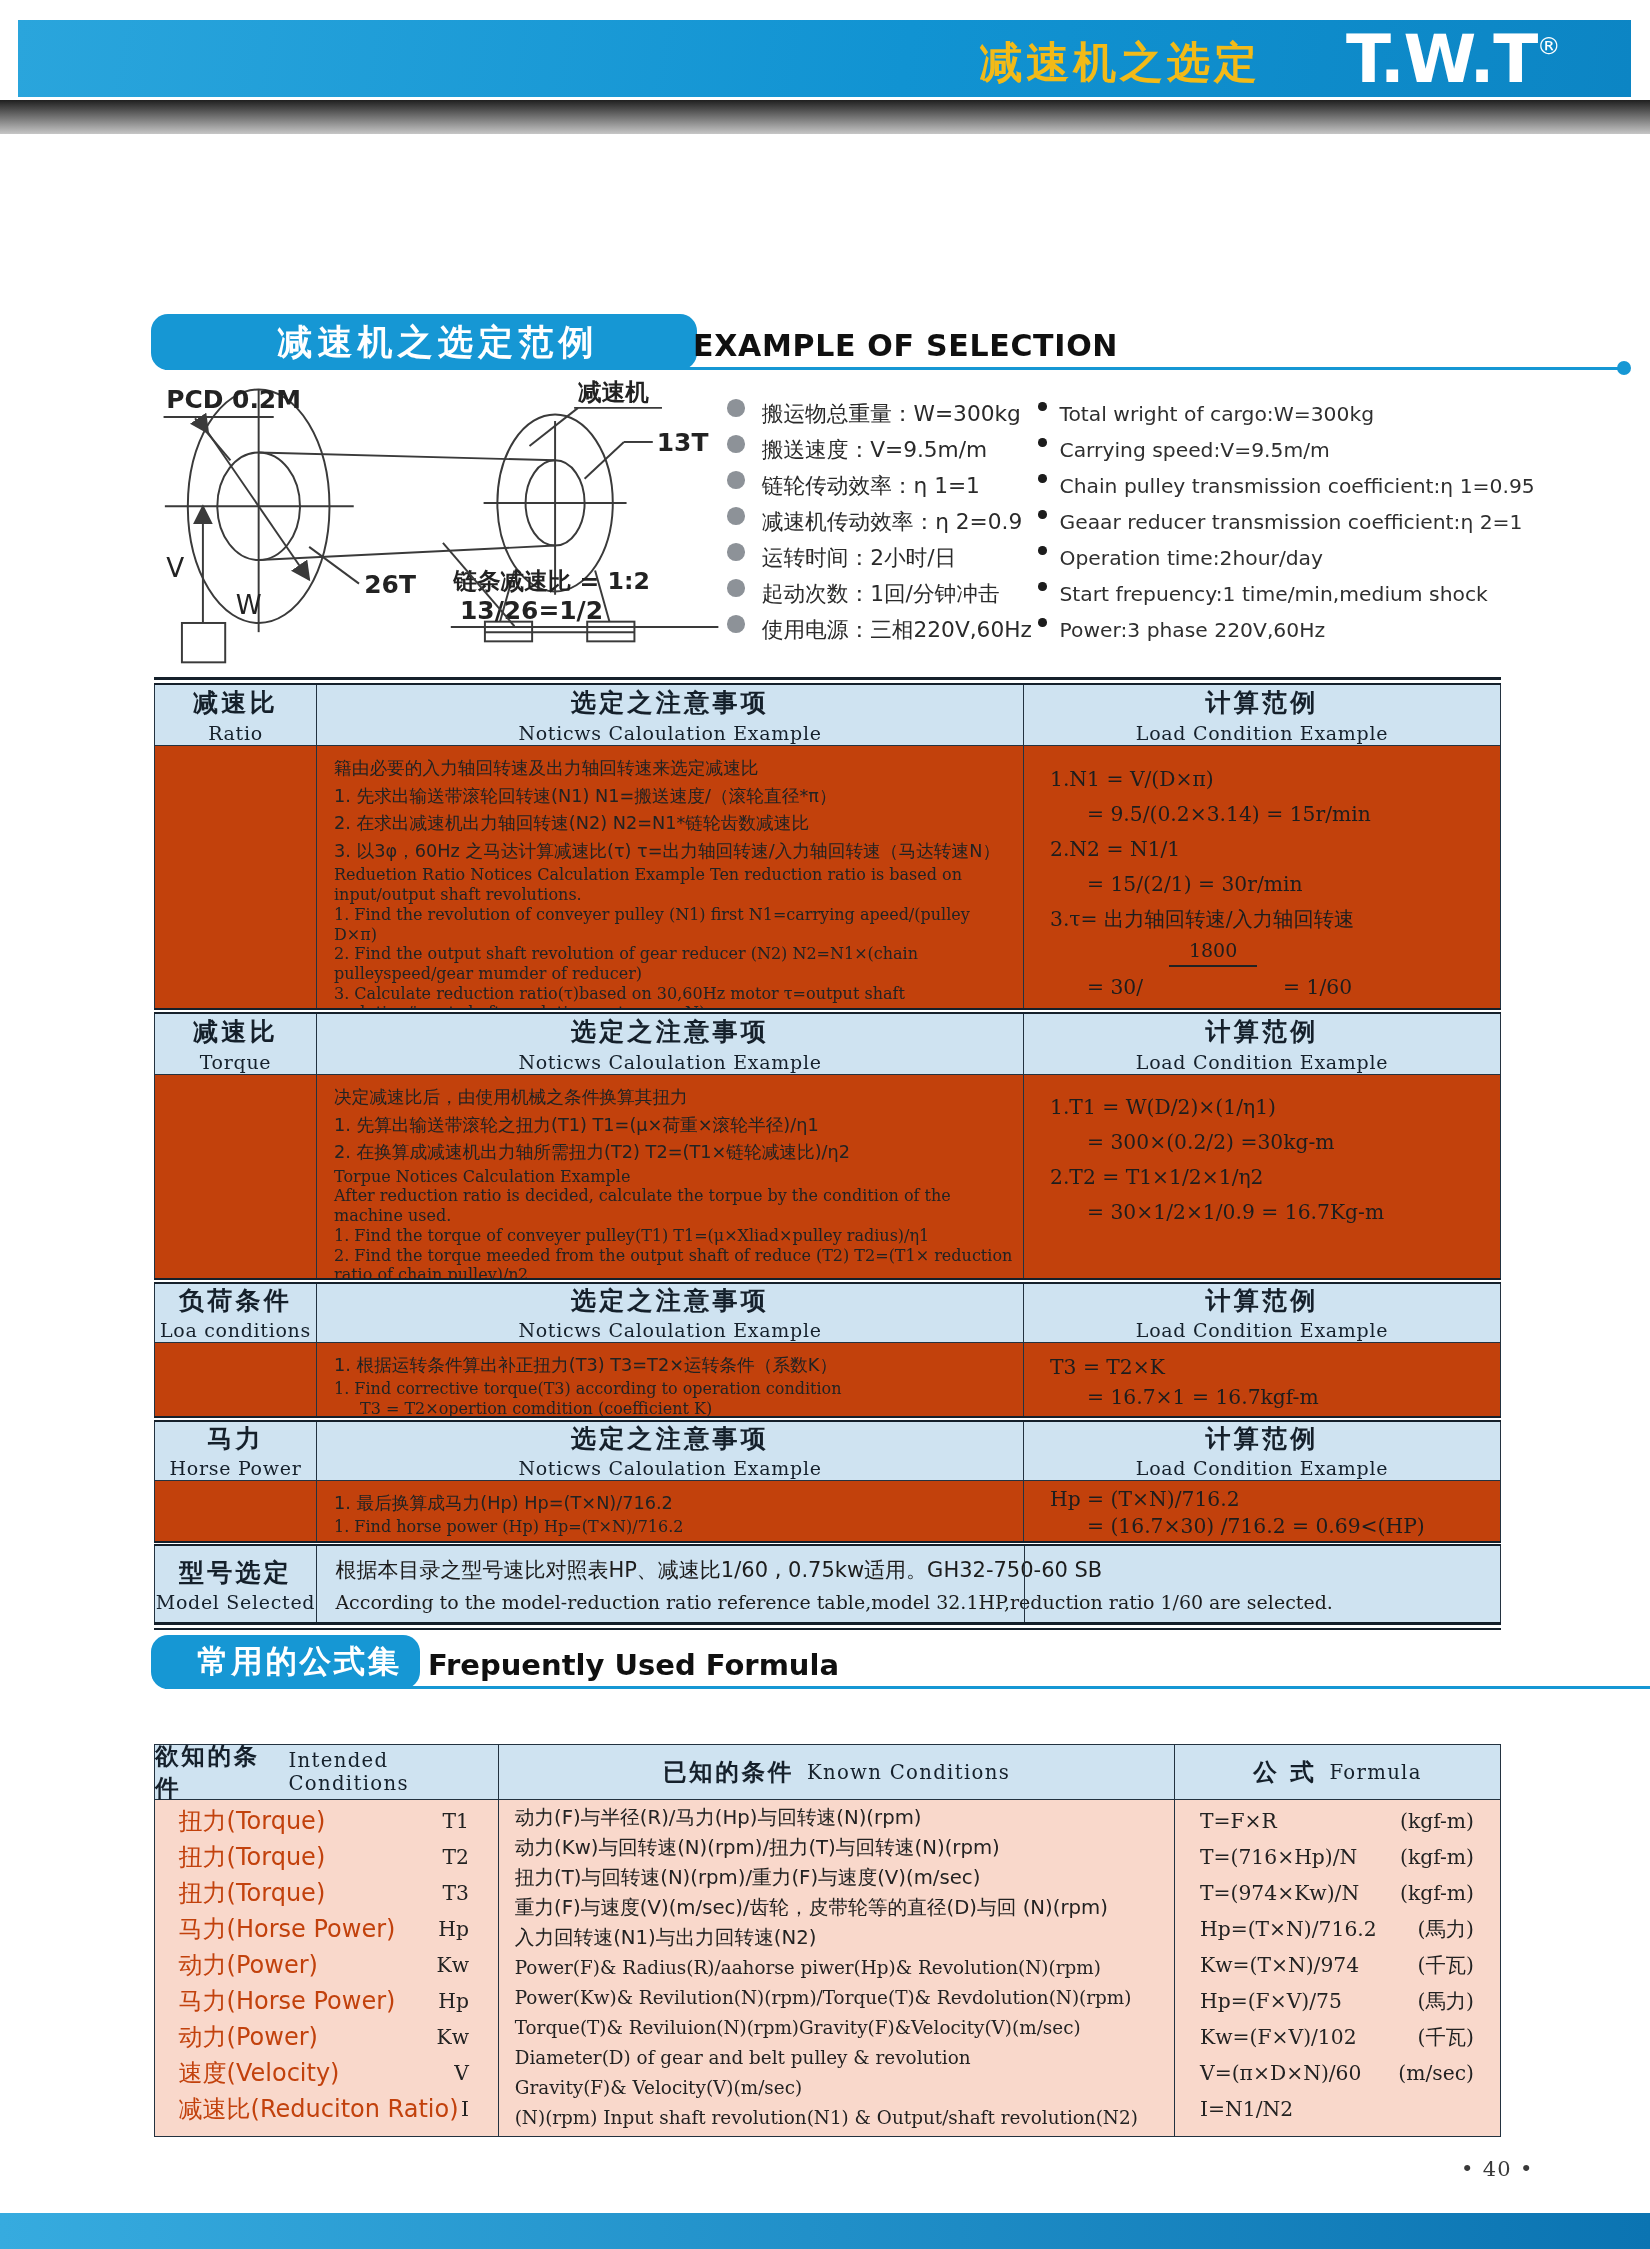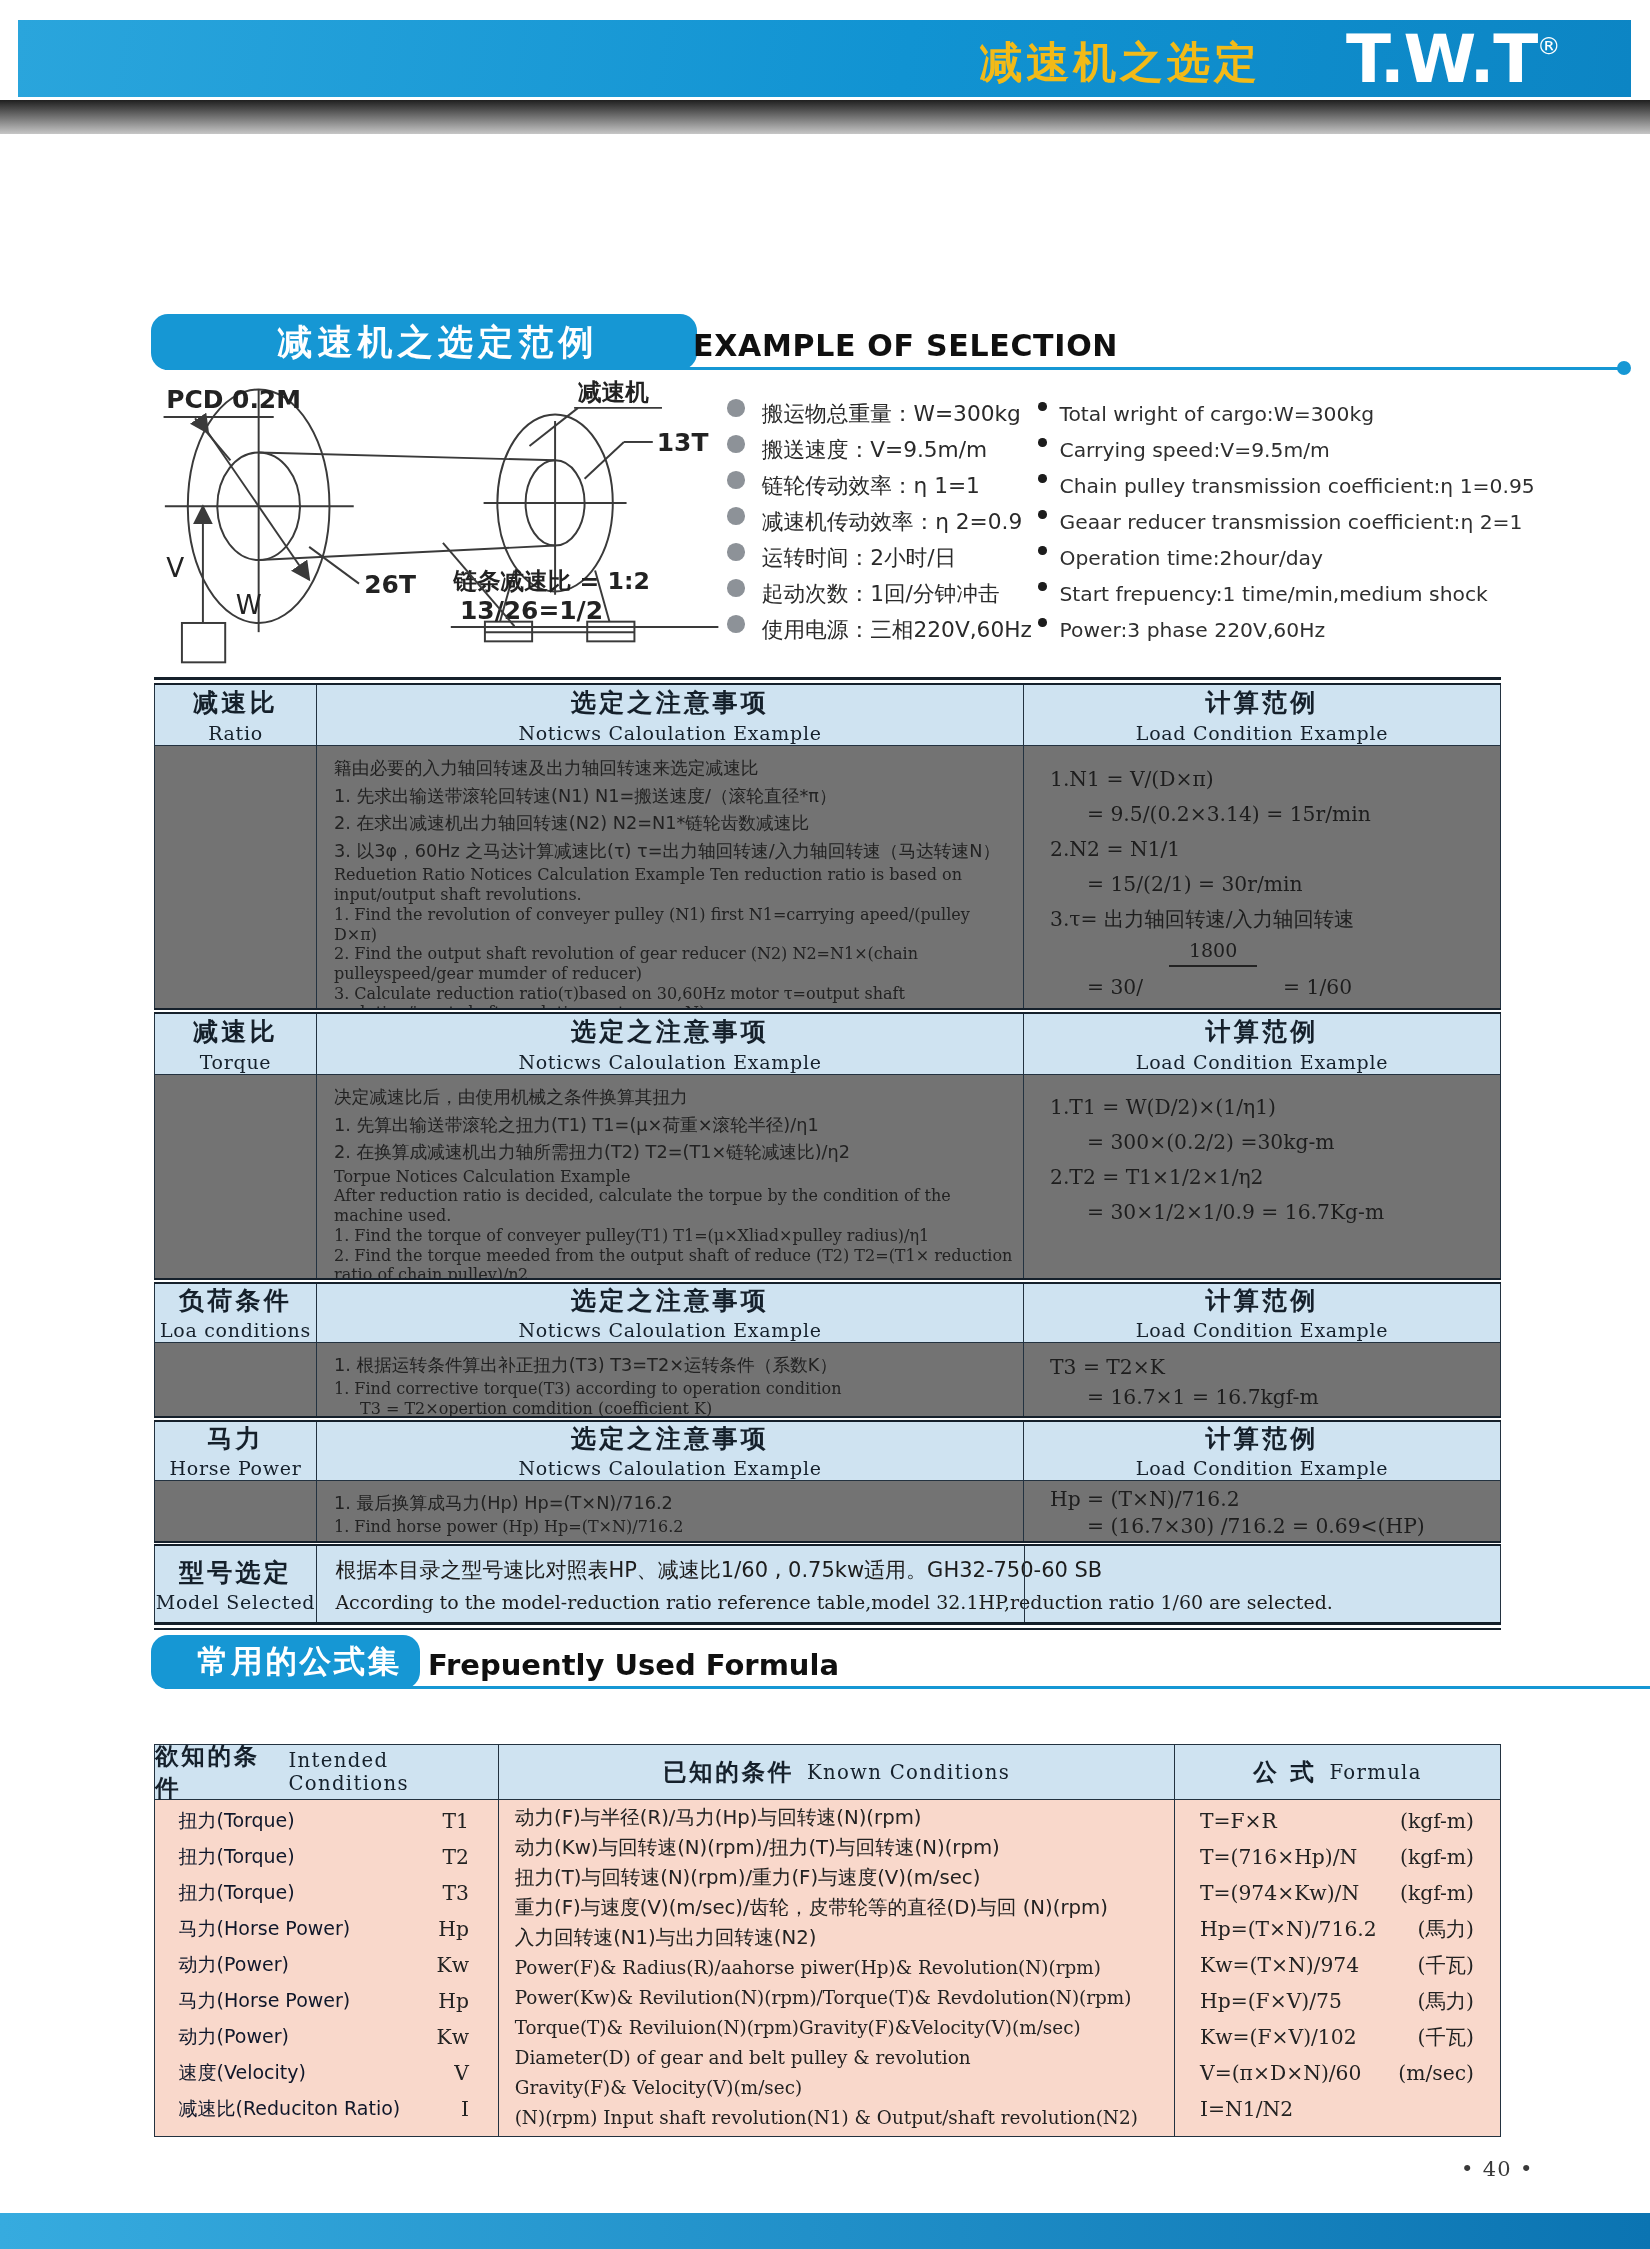--- a/index.html
+++ b/index.html
@@ -51,21 +51,21 @@
 
   
   .tbl1{position:absolute;left:154px;top:677px;width:1347px;box-sizing:border-box;
     border-left:1.3px solid #233240;border-right:1.3px solid #233240;}
   .dl12{height:7.9px;margin:0 -1.3px;
     background:linear-gradient(180deg,#15202b 0,#15202b 33%,#fff 33%,#fff 70%,#15202b 70%,#15202b 100%);}
   .dl8{height:5.9px;margin:0 -1.3px;
     background:linear-gradient(180deg,#15202b 0,#15202b 30%,#fff 30%,#fff 67%,#15202b 67%,#15202b 100%);}
   .trow{display:flex;}
   .thead{height:60px;background:#cfe3f1;border-bottom:1.3px solid #233240;}
-  .tbody{background:#737373;}
+  .tbody{background:#c2410c;}
   .cell{box-sizing:border-box;border-right:1.3px solid #233240;overflow:hidden;}
   .c1{width:162px;flex:none;}
   .c2{width:707px;flex:none;}
   .c3{flex:1;border-right:none;}
   .hc{display:flex;flex-direction:column;align-items:center;justify-content:center;}
   .hcn{font-family:"DejaVu Sans","Liberation Sans",sans-serif;font-weight:700;font-size:25px;letter-spacing:3.3px;color:#15202b;}
   .hen{font-family:"DejaVu Serif","Liberation Serif",serif;font-size:19px;color:#15202b;margin-top:2.6px;letter-spacing:0.7px;}
   .notes{padding:9.2px 10.5px 5.2px 17px;}
   .ncn{font-family:"DejaVu Sans","Liberation Sans",sans-serif;font-size:17.7px;font-weight:500;line-height:27.6px;color:#222;}
   .nen{font-family:"DejaVu Serif","Liberation Serif",serif;font-size:16px;line-height:19.7px;color:#222;}
@@ -89,21 +89,21 @@
   .fh{display:flex;align-items:center;justify-content:center;gap:13px;box-sizing:border-box;border-right:1.3px solid #233240;}
   .fh:last-child,.fcol:last-child{border-right:none;}
   .f1{width:344px;flex:none;}
   .f2{width:676px;flex:none;}
   .f3{flex:1;}
   .hcn2{font-family:"DejaVu Sans","Liberation Sans",sans-serif;font-weight:700;font-size:23.6px;letter-spacing:2.6px;color:#15202b;}
   .hen2{font-family:"DejaVu Serif","Liberation Serif",serif;font-size:19.7px;letter-spacing:1.3px;color:#15202b;}
   .t2b{display:flex;height:336px;}
   .fcol{box-sizing:border-box;border-right:1.3px solid #233240;padding-top:2.6px;overflow:hidden;}
   .irow{height:36px;display:flex;align-items:center;justify-content:space-between;padding:0 29px 0 23.6px;}
-  .il{font-family:"DejaVu Sans","Liberation Sans",sans-serif;font-weight:500;font-size:19px;color:#0f172a;}
+  .il{font-family:"DejaVu Sans","Liberation Sans",sans-serif;font-weight:500;font-size:24px;color:#c2410c;}
   .is{font-family:"DejaVu Serif","Liberation Serif",serif;font-size:20.3px;color:#222;}
   .krow{height:30px;display:flex;align-items:center;padding-left:15.7px;white-space:nowrap;}
   .kcn{font-family:"DejaVu Sans","Liberation Sans",sans-serif;font-size:19.7px;font-weight:500;color:#222;}
   .ken{font-family:"DejaVu Serif","Liberation Serif",serif;font-size:18.4px;color:#222;}
   .frow{height:36px;display:flex;align-items:center;justify-content:space-between;padding:0 26px 0 25px;
     font-family:"DejaVu Serif","Liberation Serif",serif;font-size:20.3px;color:#222;white-space:nowrap;}
 
   .pageno{position:absolute;left:1461px;top:2157px;font-family:"DejaVu Serif","Liberation Serif",serif;
     font-size:21px;color:#3a3a3a;letter-spacing:1.3px;}
   .bottom-band{position:absolute;left:0;top:2213px;width:1650px;height:37px;

